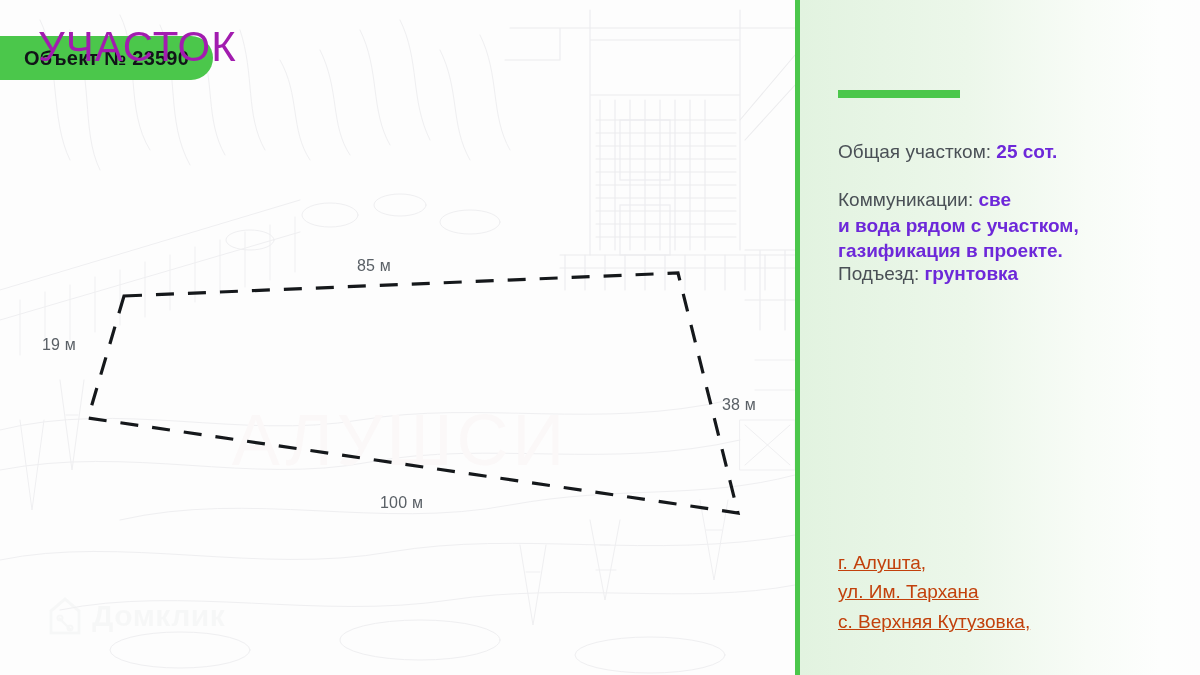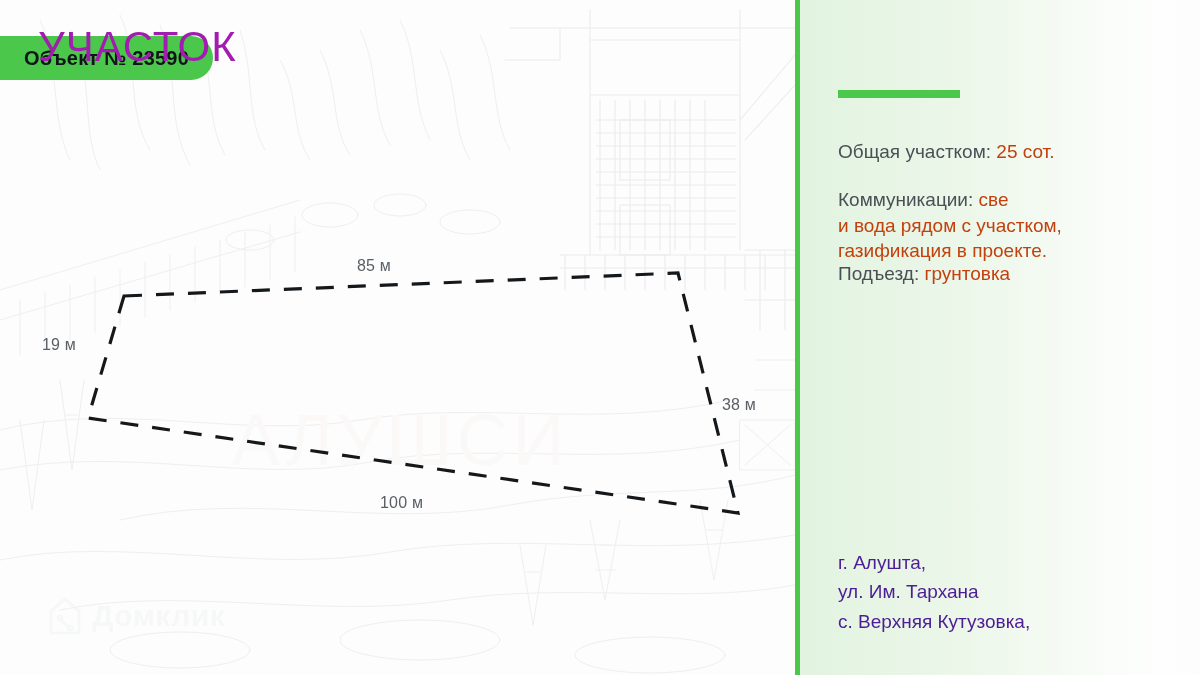--- a/index.html
+++ b/index.html
@@ -128,35 +128,36 @@
     width: 350px;
   }
   .spec-row {
     font-size: 19px;
     color: #4a5056;
     line-height: 1.0;
     margin-bottom: 26px;
     white-space: nowrap;
   }
   .spec-row .val {
-    font-weight: normal;
-    color: #c2410c;
+    font-weight: bold;
+    color: #6d28d9;
   }
   #spec-comm {
     margin-bottom: 0;
     white-space: normal;
     line-height: 1.35;
   }
   #spec-comm .val { white-space: normal; }
   #address {
     position: absolute;
     left: 838px; top: 548px;
     font-size: 19px;
-    color: #4c1d95;
+    color: #c2410c;
     line-height: 1.55;
+    text-decoration: underline;
   }
   .addr-line { white-space: nowrap; }
 </style>
 </head>
 <body>
 
 <div id="page">
 
   <div id="map-area">
 

